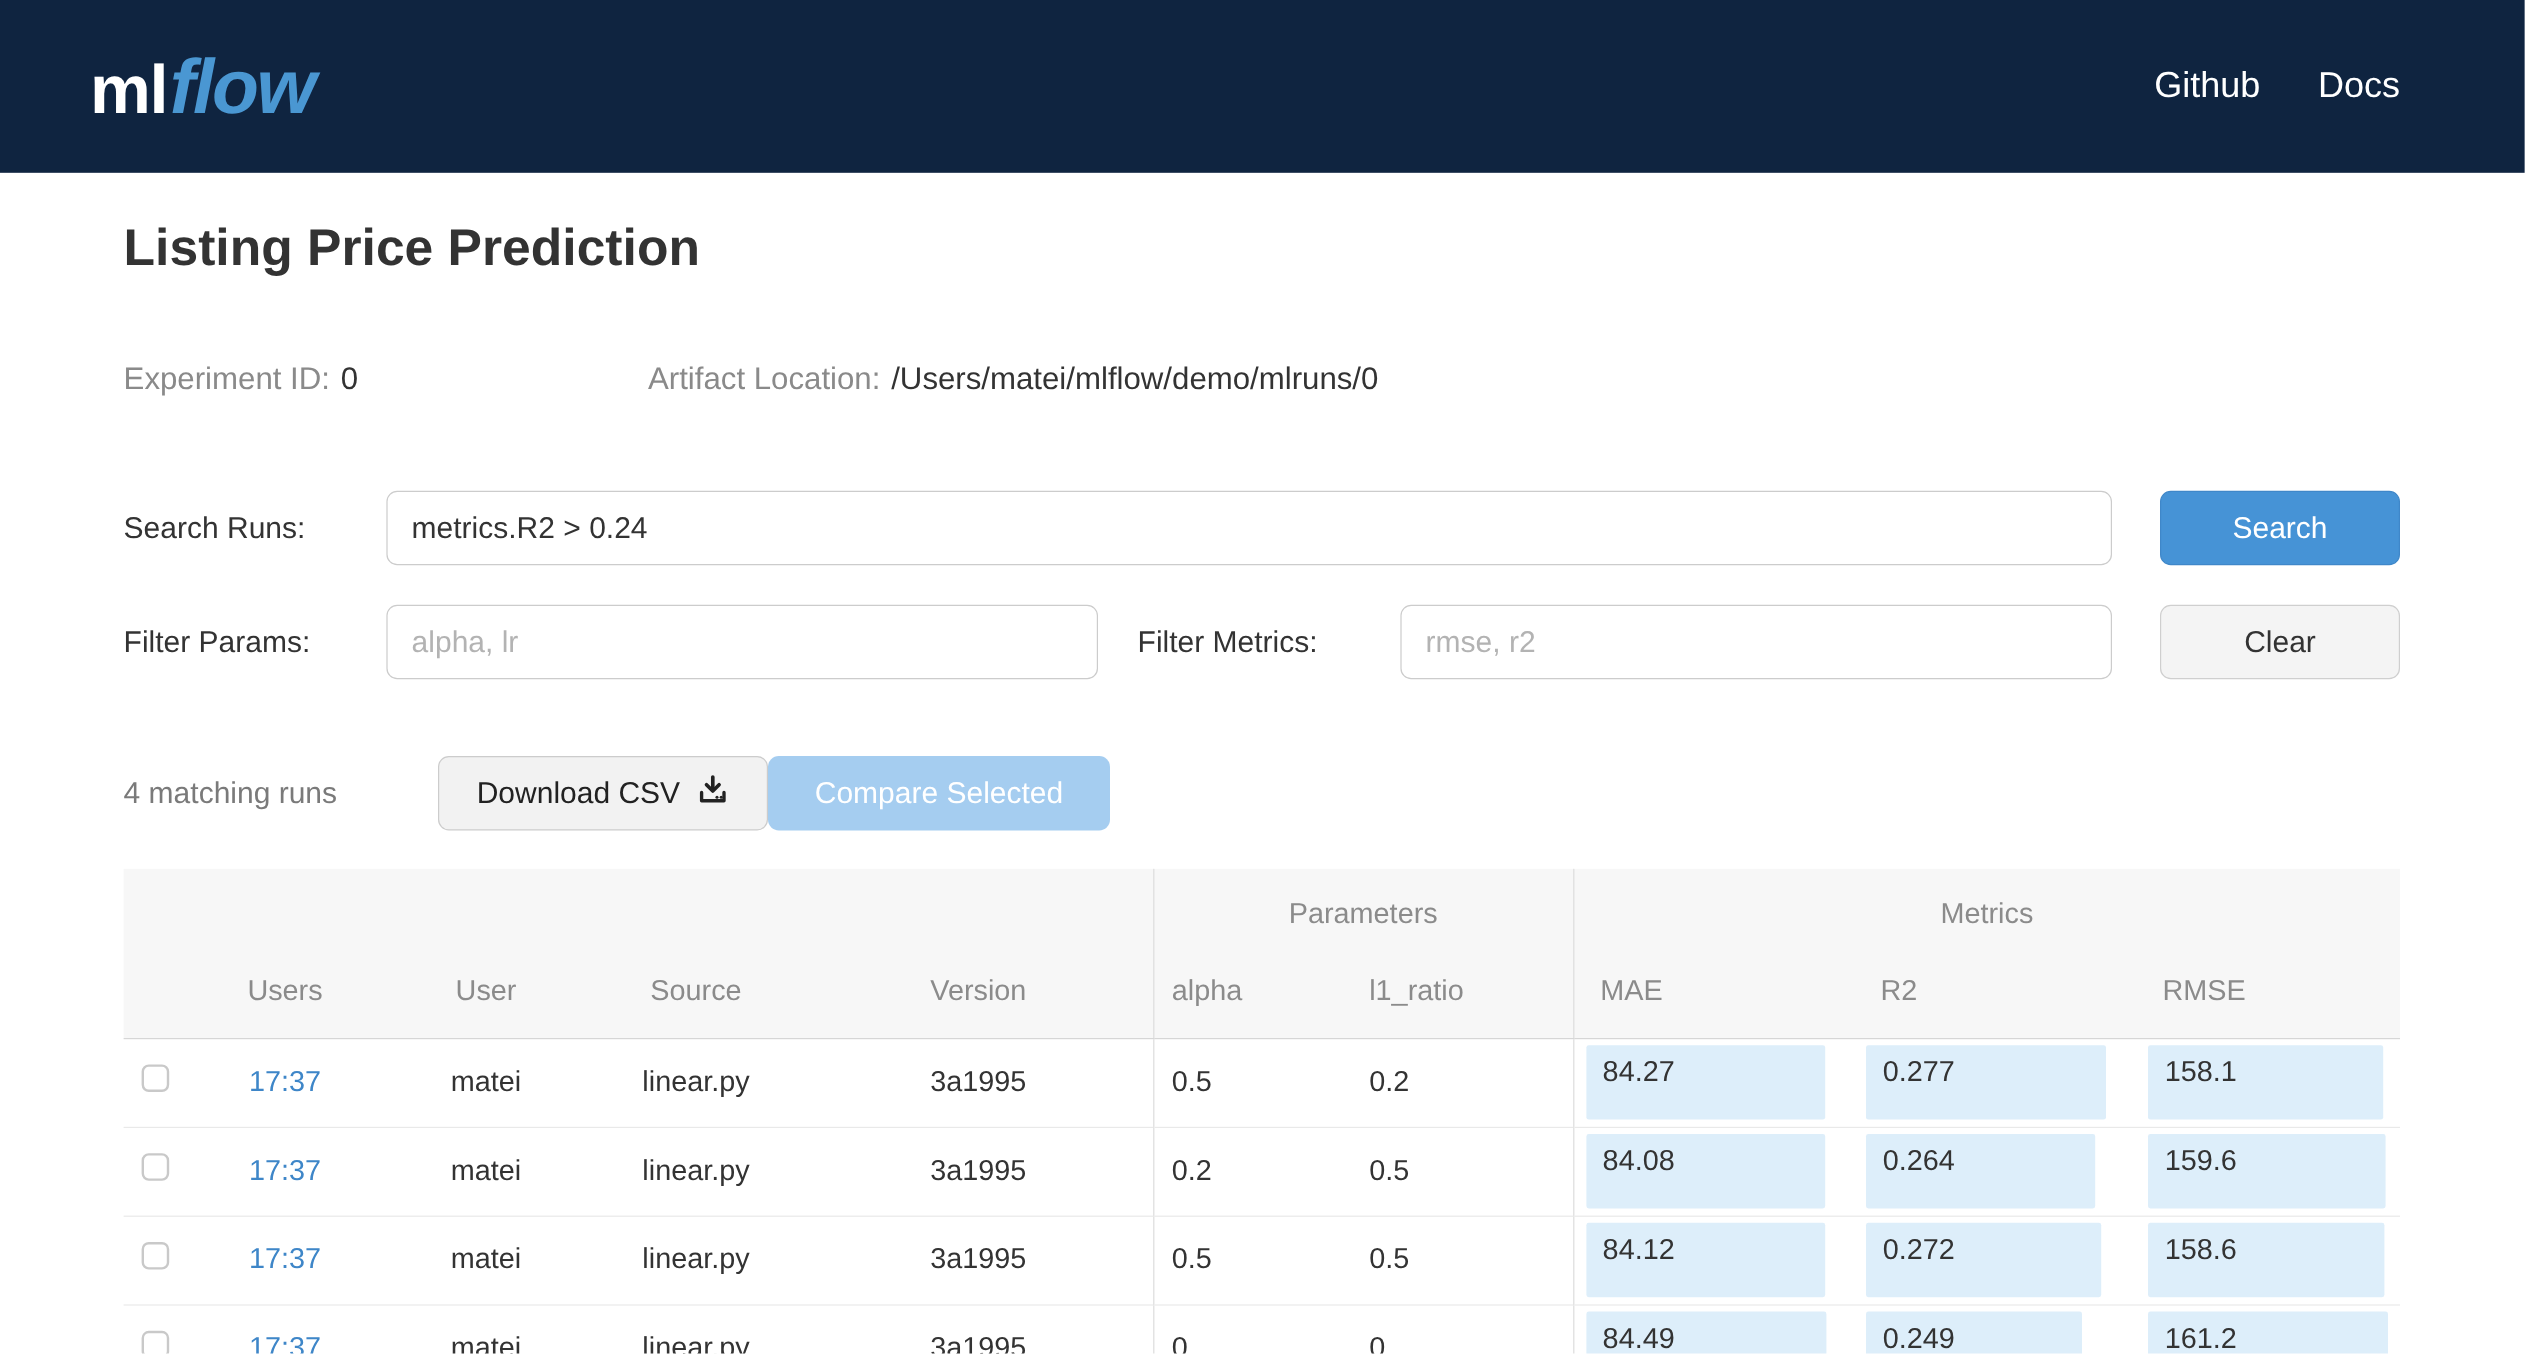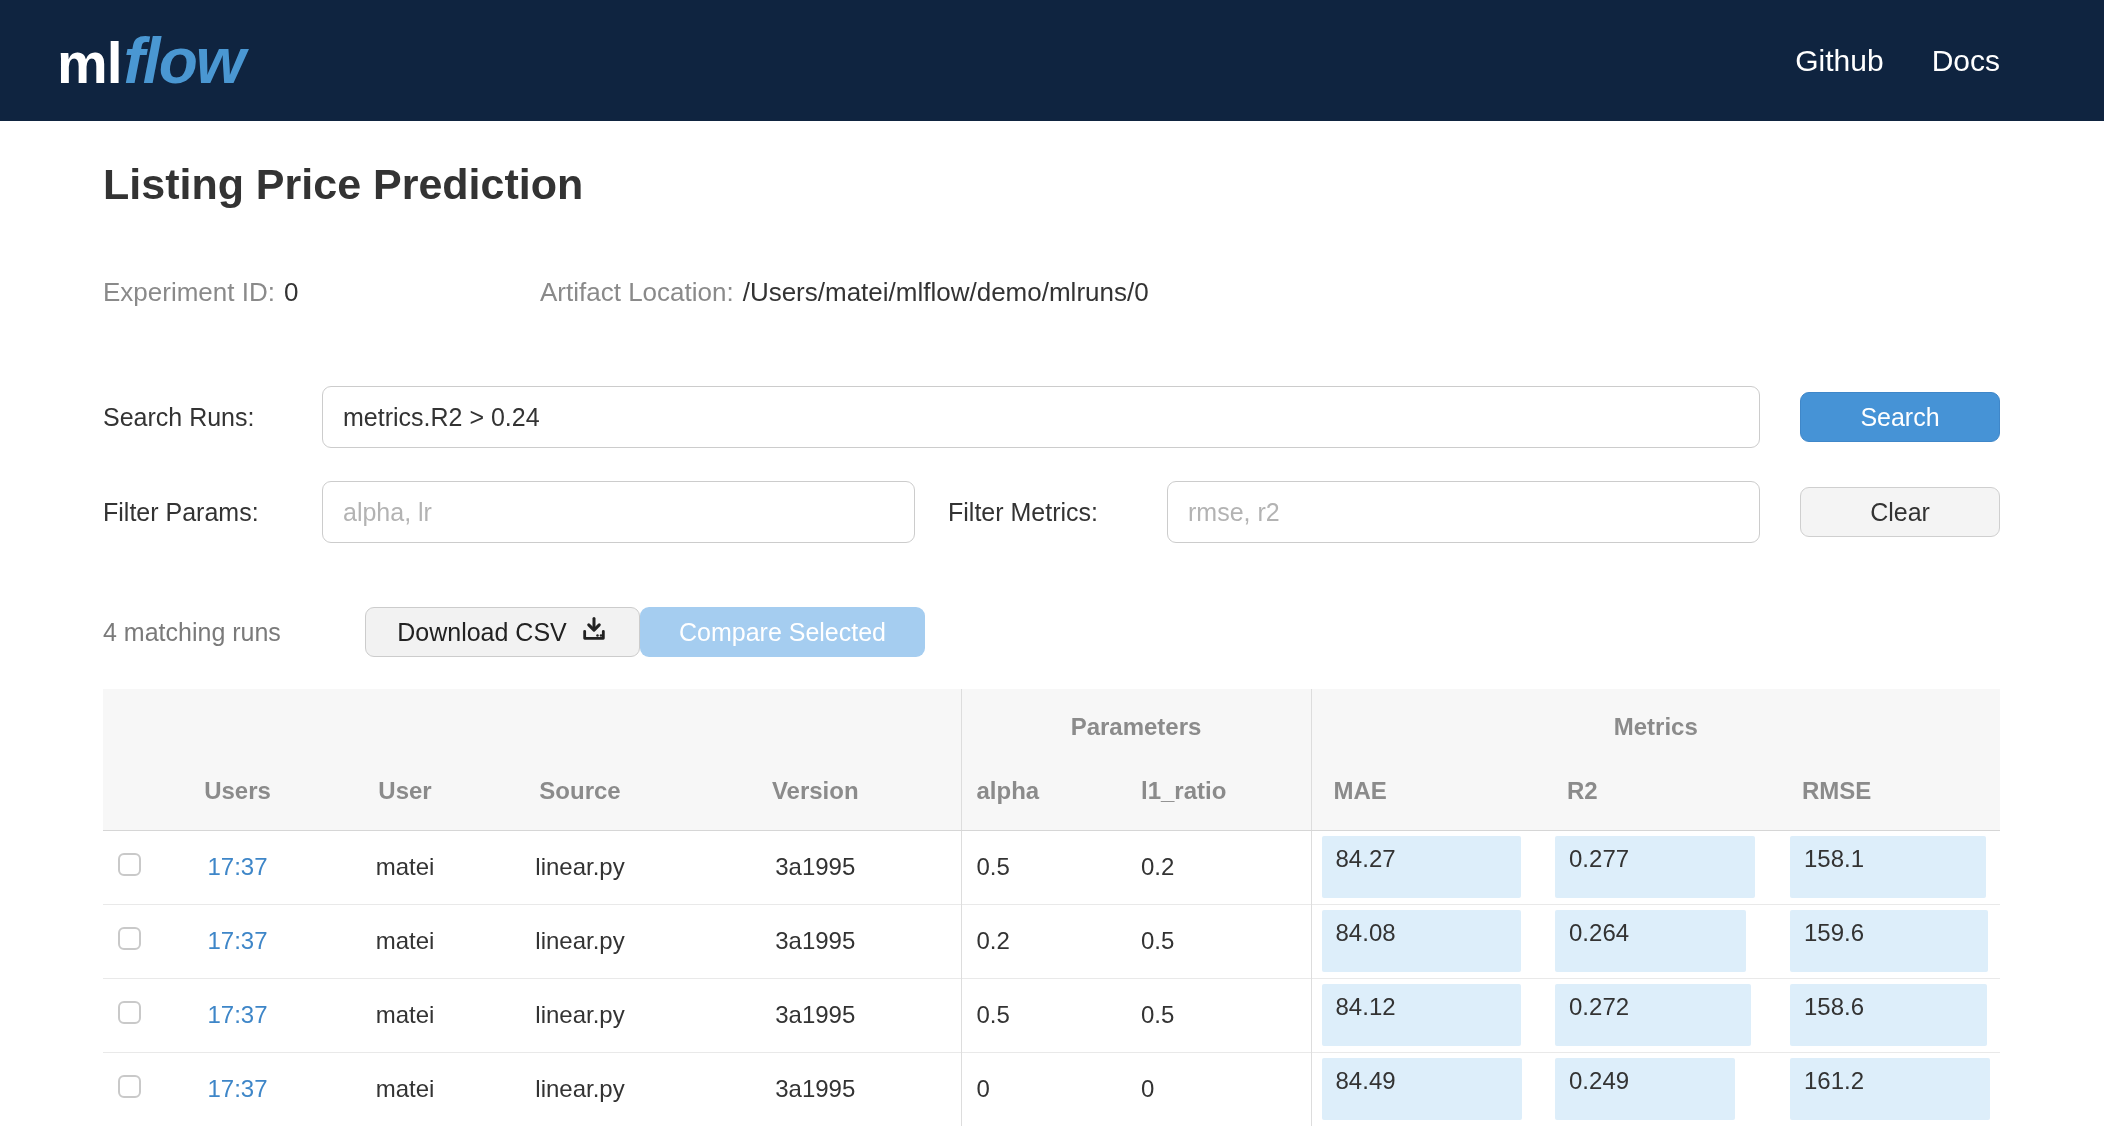--- a/index.html
+++ b/index.html
@@ -8,22 +8,22 @@
     --link-blue:#3e86c8;
     --compare-disabled:#a5cdf0;
     --metric-highlight:#ddeefa;
     --logo-flow:#4a97d2;
   }
   *{box-sizing:border-box;}
   html,body{margin:0;padding:0;width:2104px;height:1128px;overflow:hidden;
     font-family:"Liberation Sans",sans-serif;color:#333;background:#fff;}
 
   
-  .navbar{height:121px;background:var(--navbar-bg);display:flex;align-items:center;
-    padding:0 104px 0 57px;}
+  .navbar{height:144px;background:var(--navbar-bg);display:flex;align-items:center;
+    padding:0 104px 0 75px;}
   .logo{font-size:57px;line-height:1;display:flex;align-items:baseline;cursor:pointer;}
   .logo .ml{color:#fff;font-weight:700;letter-spacing:-1px;}
   .logo .flow{color:var(--logo-flow);font-style:italic;font-weight:700;font-size:64px;
     letter-spacing:-2px;margin-left:2px;}
   .nav-links{margin-left:auto;display:flex;gap:48px;}
   .nav-link{color:#fff;font-size:30px;font-weight:500;text-decoration:none;cursor:pointer;}
 
   
   .content{width:1897px;margin:0 0 0 103px;}
   h1.page-title{margin:38px 0 0;font-size:43px;line-height:50px;font-weight:700;color:#333;}
@@ -36,37 +36,37 @@
   .form-row{display:flex;align-items:center;}
   .search-row{margin-top:78px;}
   .filter-row{margin-top:33px;}
   .form-label{font-size:25px;color:#333;width:219px;flex:0 0 219px;}
   .text-input{height:62px;border:1px solid #ccc;border-radius:9px;font-size:25px;
     padding:0 20px;color:#333;font-family:"Liberation Sans",sans-serif;outline:none;}
   .text-input::placeholder{color:#b3b3b3;}
   .search-input{width:1438px;}
   .small-input{width:593px;}
   .metrics-label{margin-left:33px;}
-  .btn{height:50px;border-radius:9px;font-size:25px;font-family:"Liberation Sans",sans-serif;
+  .btn{height:62px;border-radius:9px;font-size:25px;font-family:"Liberation Sans",sans-serif;
     cursor:pointer;display:flex;align-items:center;justify-content:center;}
   .btn-search{width:200px;margin-left:40px;background:var(--accent);
     border:1px solid #3f87c9;color:#fff;}
   .btn-clear{width:200px;margin-left:40px;background:#f4f4f4;border:1px solid #cfcfcf;color:#333;}
 
   .actions-row{margin-top:64px;display:flex;align-items:center;}
   .matching{width:228px;font-size:25px;color:#7a7a7a;}
   .btn-compare{width:285px;background:var(--compare-disabled);border:none;color:#fff;}
   .btn-download{width:275px;margin-left:34px;background:#f2f2f2;border:1px solid #ccc;
     color:#222;gap:13px;}
   .dl-icon{display:inline-block;}
 
   
   table.runs{margin-top:32px;width:1897px;border-collapse:collapse;table-layout:fixed;
     font-size:24px;}
-  thead th{background:#f7f7f7;color:#8b8b8b;font-weight:700;font-size:24px;}
+  thead th{background:#f7f7f7;color:#8b8b8b;font-weight:400;font-size:24px;}
   tr.group-row th{height:76px;vertical-align:middle;text-align:center;}
   tr.cols-row th{height:65px;vertical-align:middle;border-bottom:1px solid #d6d6d6;
     padding-bottom:14px;}
   .c-center{text-align:center;}
   th.h-alpha,td.c-alpha{padding-left:15px;text-align:left;}
   th.h-l1,td.c-l1{padding-left:41px;text-align:left;}
   th.h-metric{padding-left:22px;text-align:left;}
   .div-r{border-right:1px solid #ddd;}
   tbody td{height:74px;vertical-align:middle;}
   tbody tr:not(:first-child) td{border-top:1px solid #e9e9e9;}

